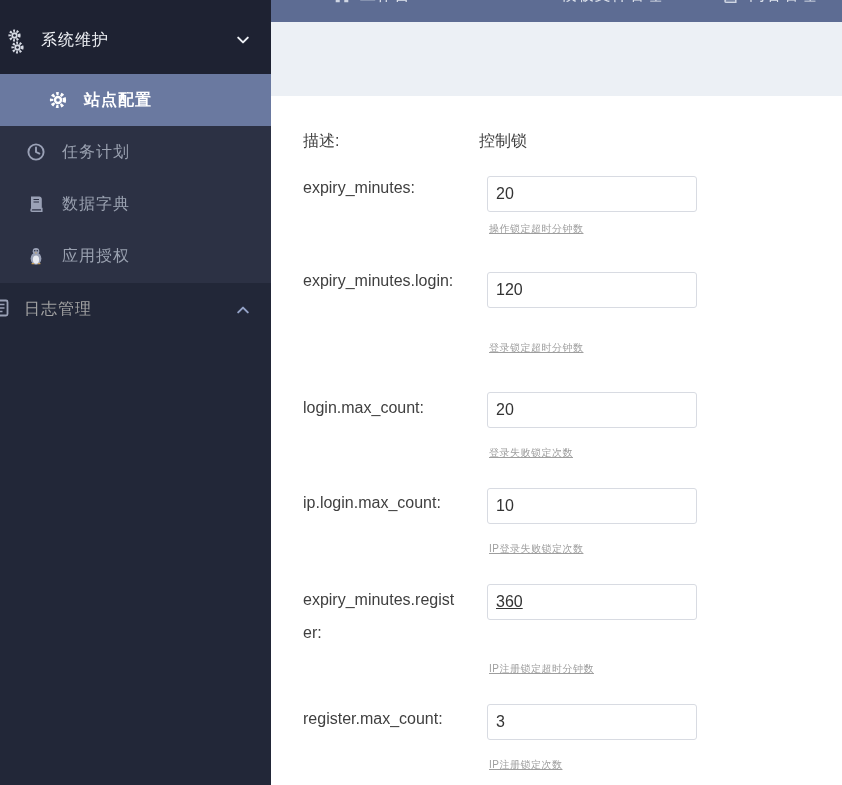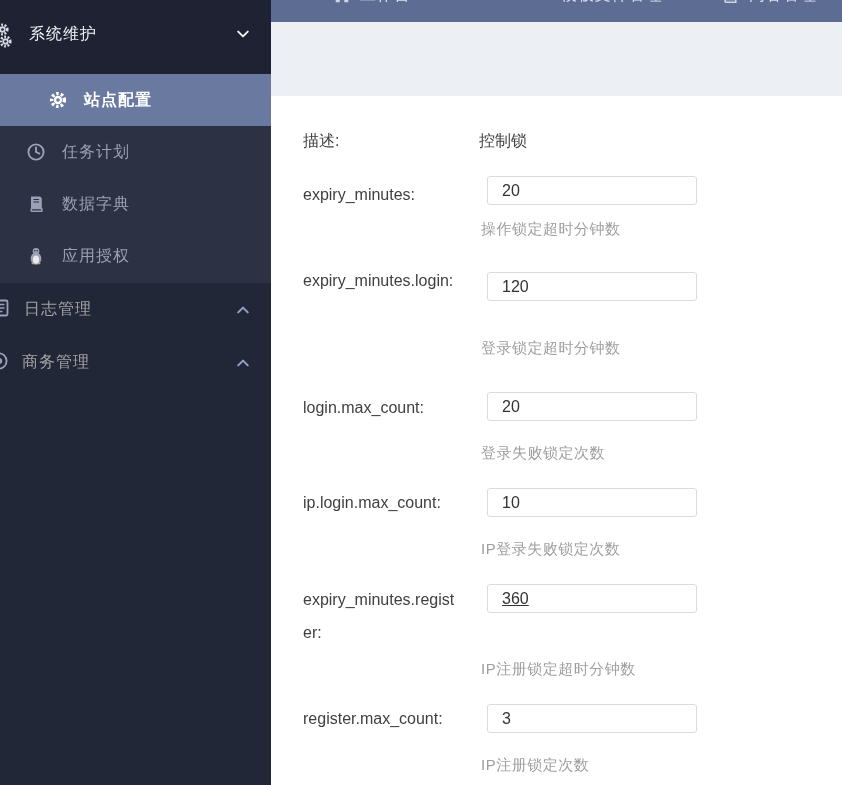--- a/index.html
+++ b/index.html
@@ -10,21 +10,21 @@
   
   .sidebar{ position:absolute; left:0; top:0; width:271px; height:785px;
             background:var(--sidebar-bg,#1e2232); z-index:3; }
   .side-item{ position:absolute; left:0; right:0; display:flex; align-items:center;
               color:#9aa1b0; font-size:16px; cursor:pointer; }
   .side-item .icn{ display:inline-flex; align-items:center; justify-content:center; width:20px; height:20px; flex:0 0 auto; }
   .side-item .lbl{ margin-left:14px; letter-spacing:1px; white-space:nowrap; }
   .chev{ position:absolute; right:20px; top:50%; transform:translateY(-50%); display:inline-flex; }
 
   .item-cutoff{ top:-40px; height:52px; padding-left:4px; color:#8d94a6; }
-  .group-system{ top:0; height:68px; padding-left:0; color:#f2f4f8; }
+  .group-system{ top:6px; height:68px; padding-left:12px; color:#f2f4f8; }
   .group-system .icn{ margin-left:-5px; }
   .gears{ position:relative; width:20px; height:26px; }
   .gears svg{ position:absolute; left:0; }
   .gears svg:first-child{ top:-2px; }
   .gears svg:last-child{ top:10px; left:3px; }
 
   .submenu{ position:absolute; top:74px; left:0; right:0; height:209px;
             background:var(--submenu-bg,#2c3144); }
   .sub-item{ position:relative; display:flex; align-items:center; height:52px;
              padding-left:26px; color:#9aa1b0; font-size:16px; cursor:pointer; }
@@ -49,25 +49,25 @@
   .code-glyph{ font-size:13px; font-weight:bold; color:#cfd6e4; letter-spacing:0; }
 
   
   .content-band{ position:absolute; left:271px; top:22px; width:571px; height:74px;
                  background:var(--content-bg,#ecf0f5); z-index:1; }
   .panel{ position:absolute; left:271px; top:96px; width:571px; bottom:0; background:#fff; z-index:1; }
 
   .f-label{ position:absolute; left:32px; width:153px; font-size:16px; line-height:33px;
             color:#3f3f3f; word-break:break-all; }
   .f-static{ position:absolute; left:208px; font-size:16px; line-height:33px; color:#3f3f3f; }
-  .f-input{ position:absolute; left:216px; width:210px; height:29px; border:1px solid #d8dbe2;
-            border-radius:3px; background:#fff; color:#333; font-size:16px; padding:0 14px;
+  .f-input{ position:absolute; left:216px; width:210px; height:36px; border:1px solid #d8dbe2;
+            border-radius:3px; background:#fff; color:#333; font-size:16px; padding:0 8px;
             font-family:"Liberation Sans","DejaVu Sans",sans-serif; outline:none; }
-  .f-help{ position:absolute; left:210px; font-size:15px; line-height:22px;
-           color:var(--help-color,#9e9e9e); letter-spacing:0.5px; white-space:nowrap; }
+  .f-help{ position:absolute; left:218px; font-size:10px; line-height:22px;
+           color:var(--help-color,#9e9e9e); letter-spacing:0.5px; white-space:nowrap;text-decoration:underline; }
 </style>
 </head>
 <body>
 
 <div class="screen">
 
   <aside class="sidebar">
     <div class="side-item item-cutoff">
       
       
@@ -145,32 +145,20 @@
               <rect x="3" y="2.5" width="13.5" height="15" rx="1.5" fill="none" stroke="#9aa1b6" stroke-width="1.8"></rect>
               <path d="M6 6.5h7.5M6 10h7.5M6 13.5h5.5" stroke="#9aa1b6" stroke-width="1.6"></path>
             </svg></span>
           <span class="lbl">日志管理</span>
      <span class="chev">
             <svg width="16" height="16" viewBox="0 0 16 16">
               <path d="M3.2 10.4 8 5.6 12.8 10.4" fill="none" stroke="#95a3c8" stroke-width="2" stroke-linecap="round" stroke-linejoin="round"></path>
             </svg>
           </span>
         </div>
-        <div class="grp-item">
-          <span class="icn" style="margin-left:-11px;margin-right:13px"><svg width="20" height="20" viewBox="0 0 20 20">
-              <circle cx="10" cy="10" r="7.6" fill="none" stroke="#9aa1b6" stroke-width="1.8"></circle>
-              <circle cx="10" cy="10" r="3.2" fill="#9aa1b6"></circle>
-            </svg></span>
-          <span class="lbl">商务管理</span>
-     <span class="chev">
-            <svg width="16" height="16" viewBox="0 0 16 16">
-              <path d="M3.2 10.4 8 5.6 12.8 10.4" fill="none" stroke="#95a3c8" stroke-width="2" stroke-linecap="round" stroke-linejoin="round"></path>
-            </svg>
-          </span>
-        </div>
       </nav>
   </aside>
 
   <header class="topbar">
     <span class="collapse">«</span>
     <nav id="topbar-nav">
         <span class="tb-item" style="left: 62px;">
           <span class="icn">
             <svg width="18" height="18" viewBox="0 0 20 20">
               <path d="M3 18V7l7-4 7 4v11h-4.5v-5h-5v5z" fill="#cfd6e4"></path>
@@ -194,21 +182,21 @@
         </span>
       </nav>
   </header>
 
   <div class="content-band"></div>
 
   <main class="panel">
     <form id="form-rows">
         <label class="f-label" style="top: 28px;">描述:</label>
         <div class="f-static" style="top: 28px;">控制锁</div>
-        <label class="f-label" style="top: 82px;">expiry_minutes:</label>
+        <label class="f-label" style="top: 75px;">expiry_minutes:</label>
         <input class="f-input" type="text" value="20" style="top: 80px;">
         <div class="f-help" style="top: 122px;">操作锁定超时分钟数</div>
         <label class="f-label" style="top: 168px;">expiry_minutes.login:</label>
         <input class="f-input" type="text" value="120" style="top: 176px;">
         <div class="f-help" style="top: 241px;">登录锁定超时分钟数</div>
         <label class="f-label" style="top: 295px;">login.max_count:</label>
         <input class="f-input" type="text" value="20" style="top: 296px;">
         <div class="f-help" style="top: 346px;">登录失败锁定次数</div>
         <label class="f-label" style="top: 390px;">ip.login.max_count:</label>
         <input class="f-input" type="text" value="10" style="top: 392px;">

